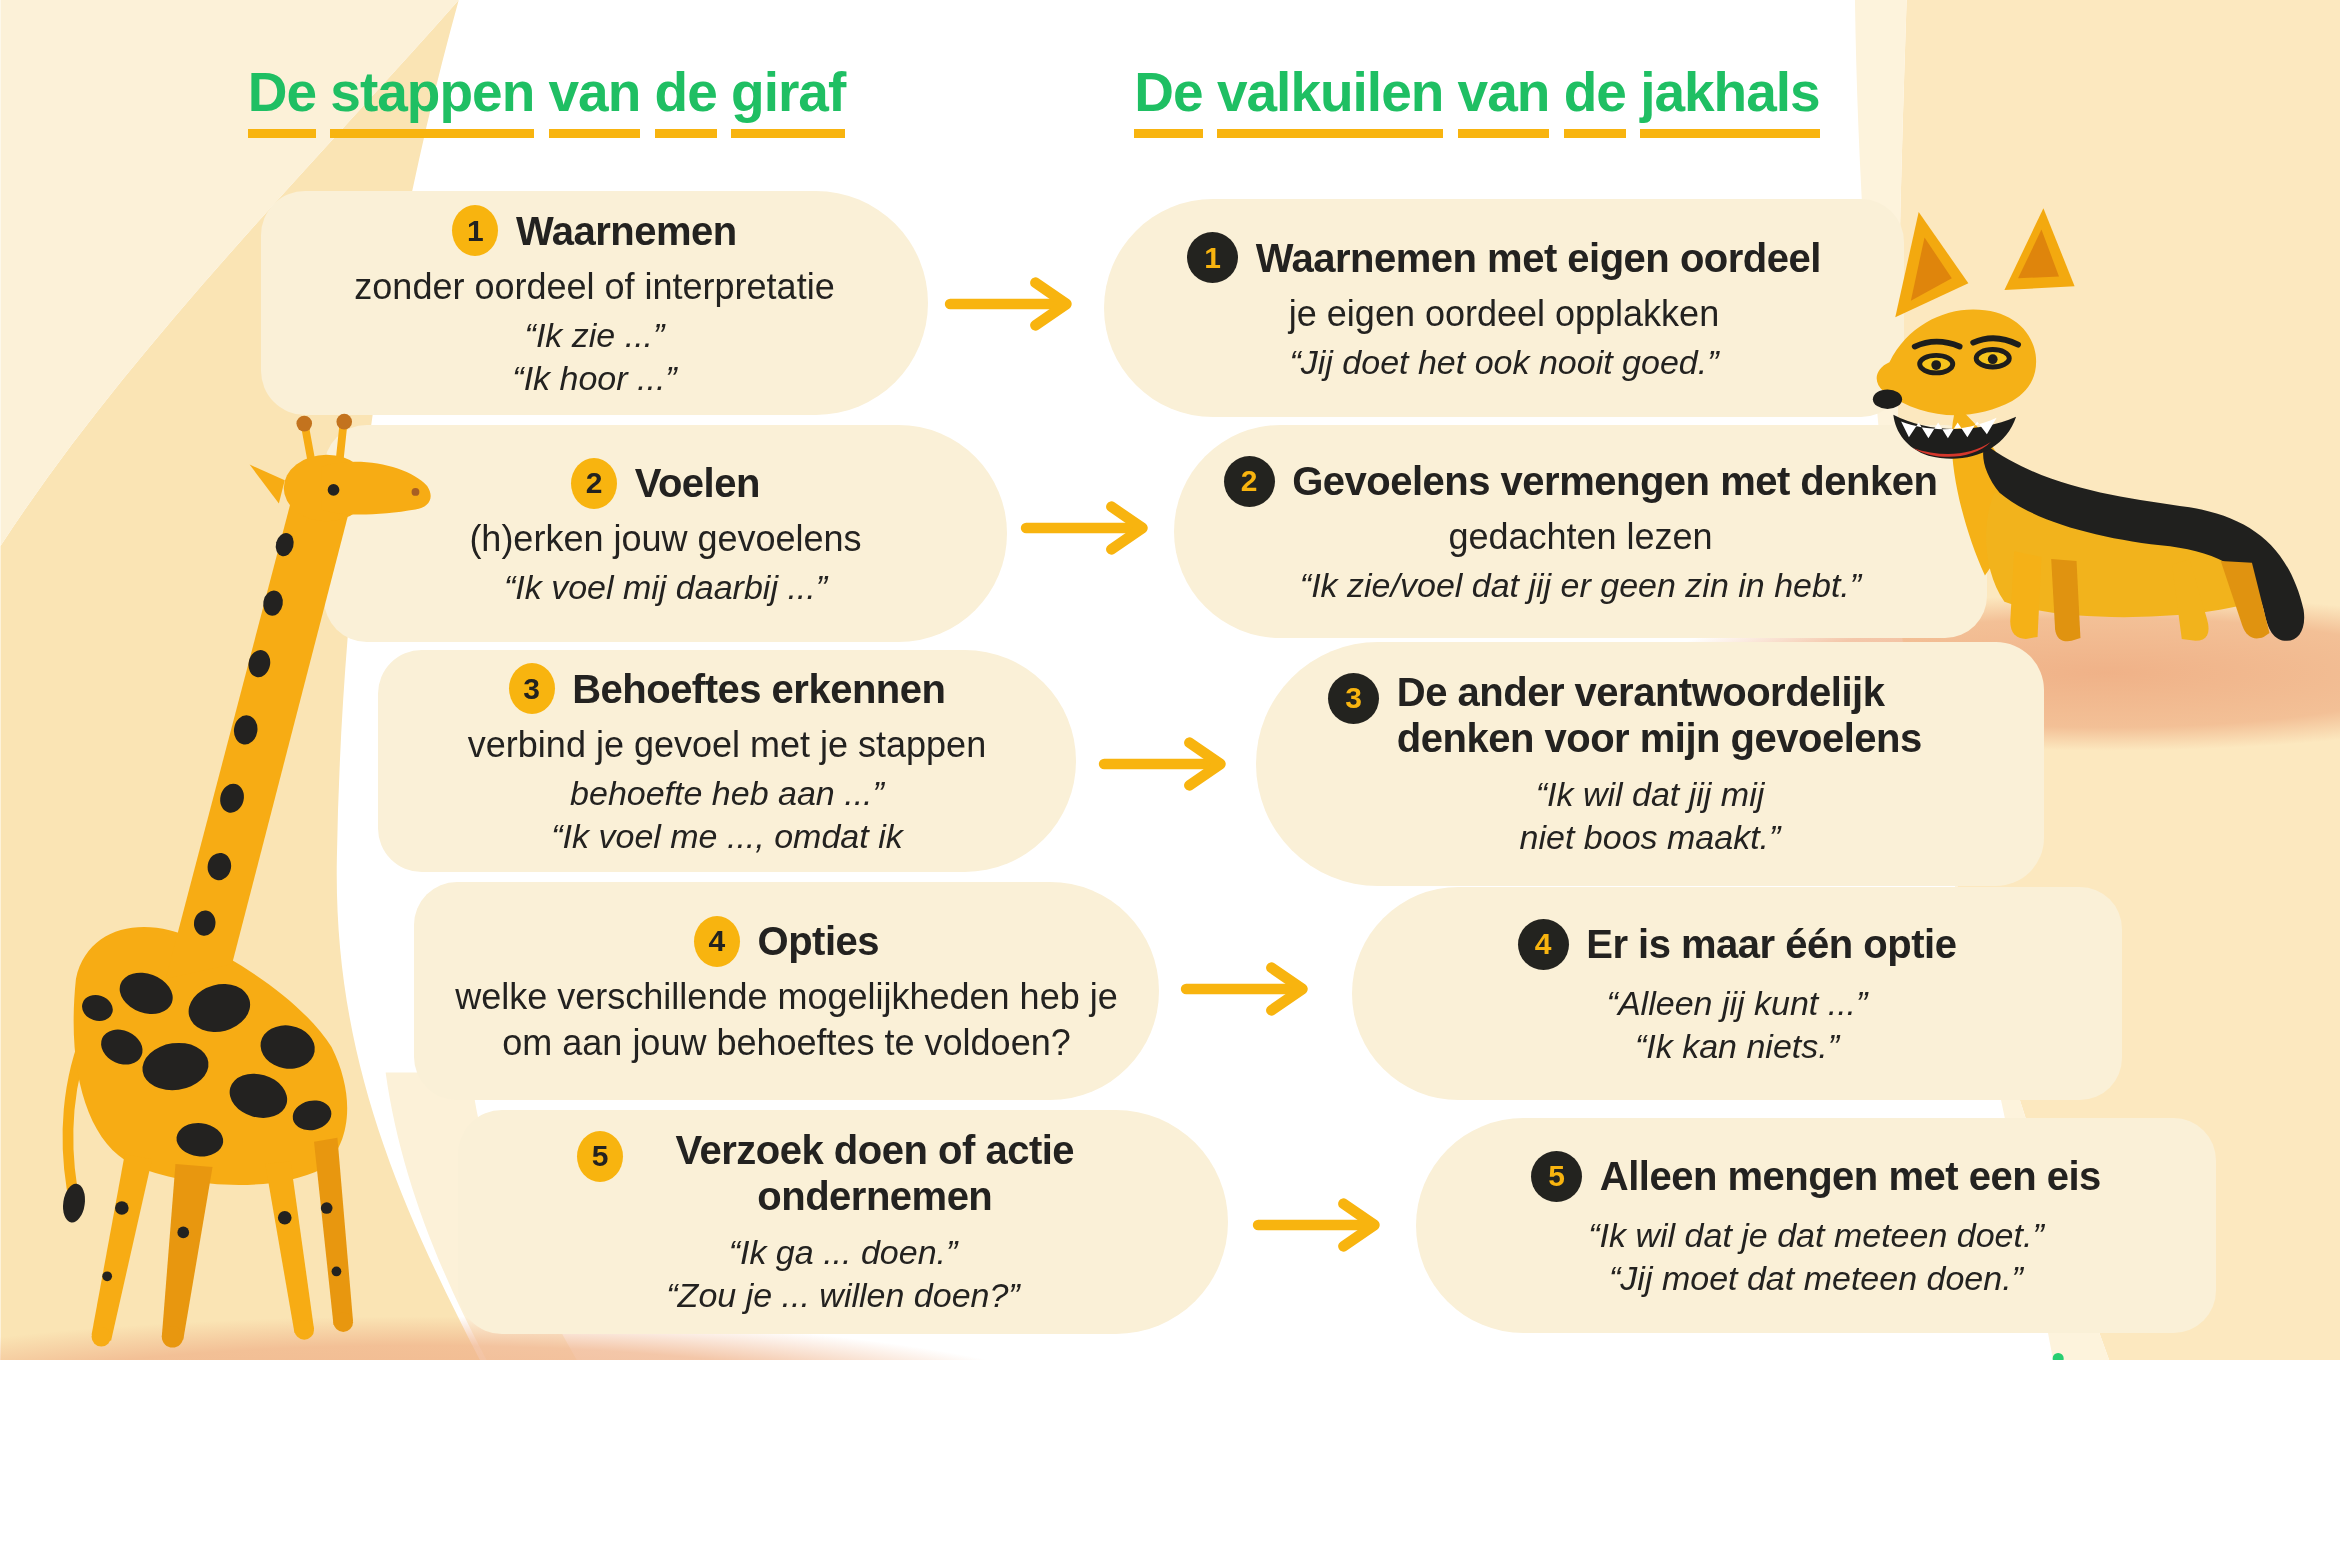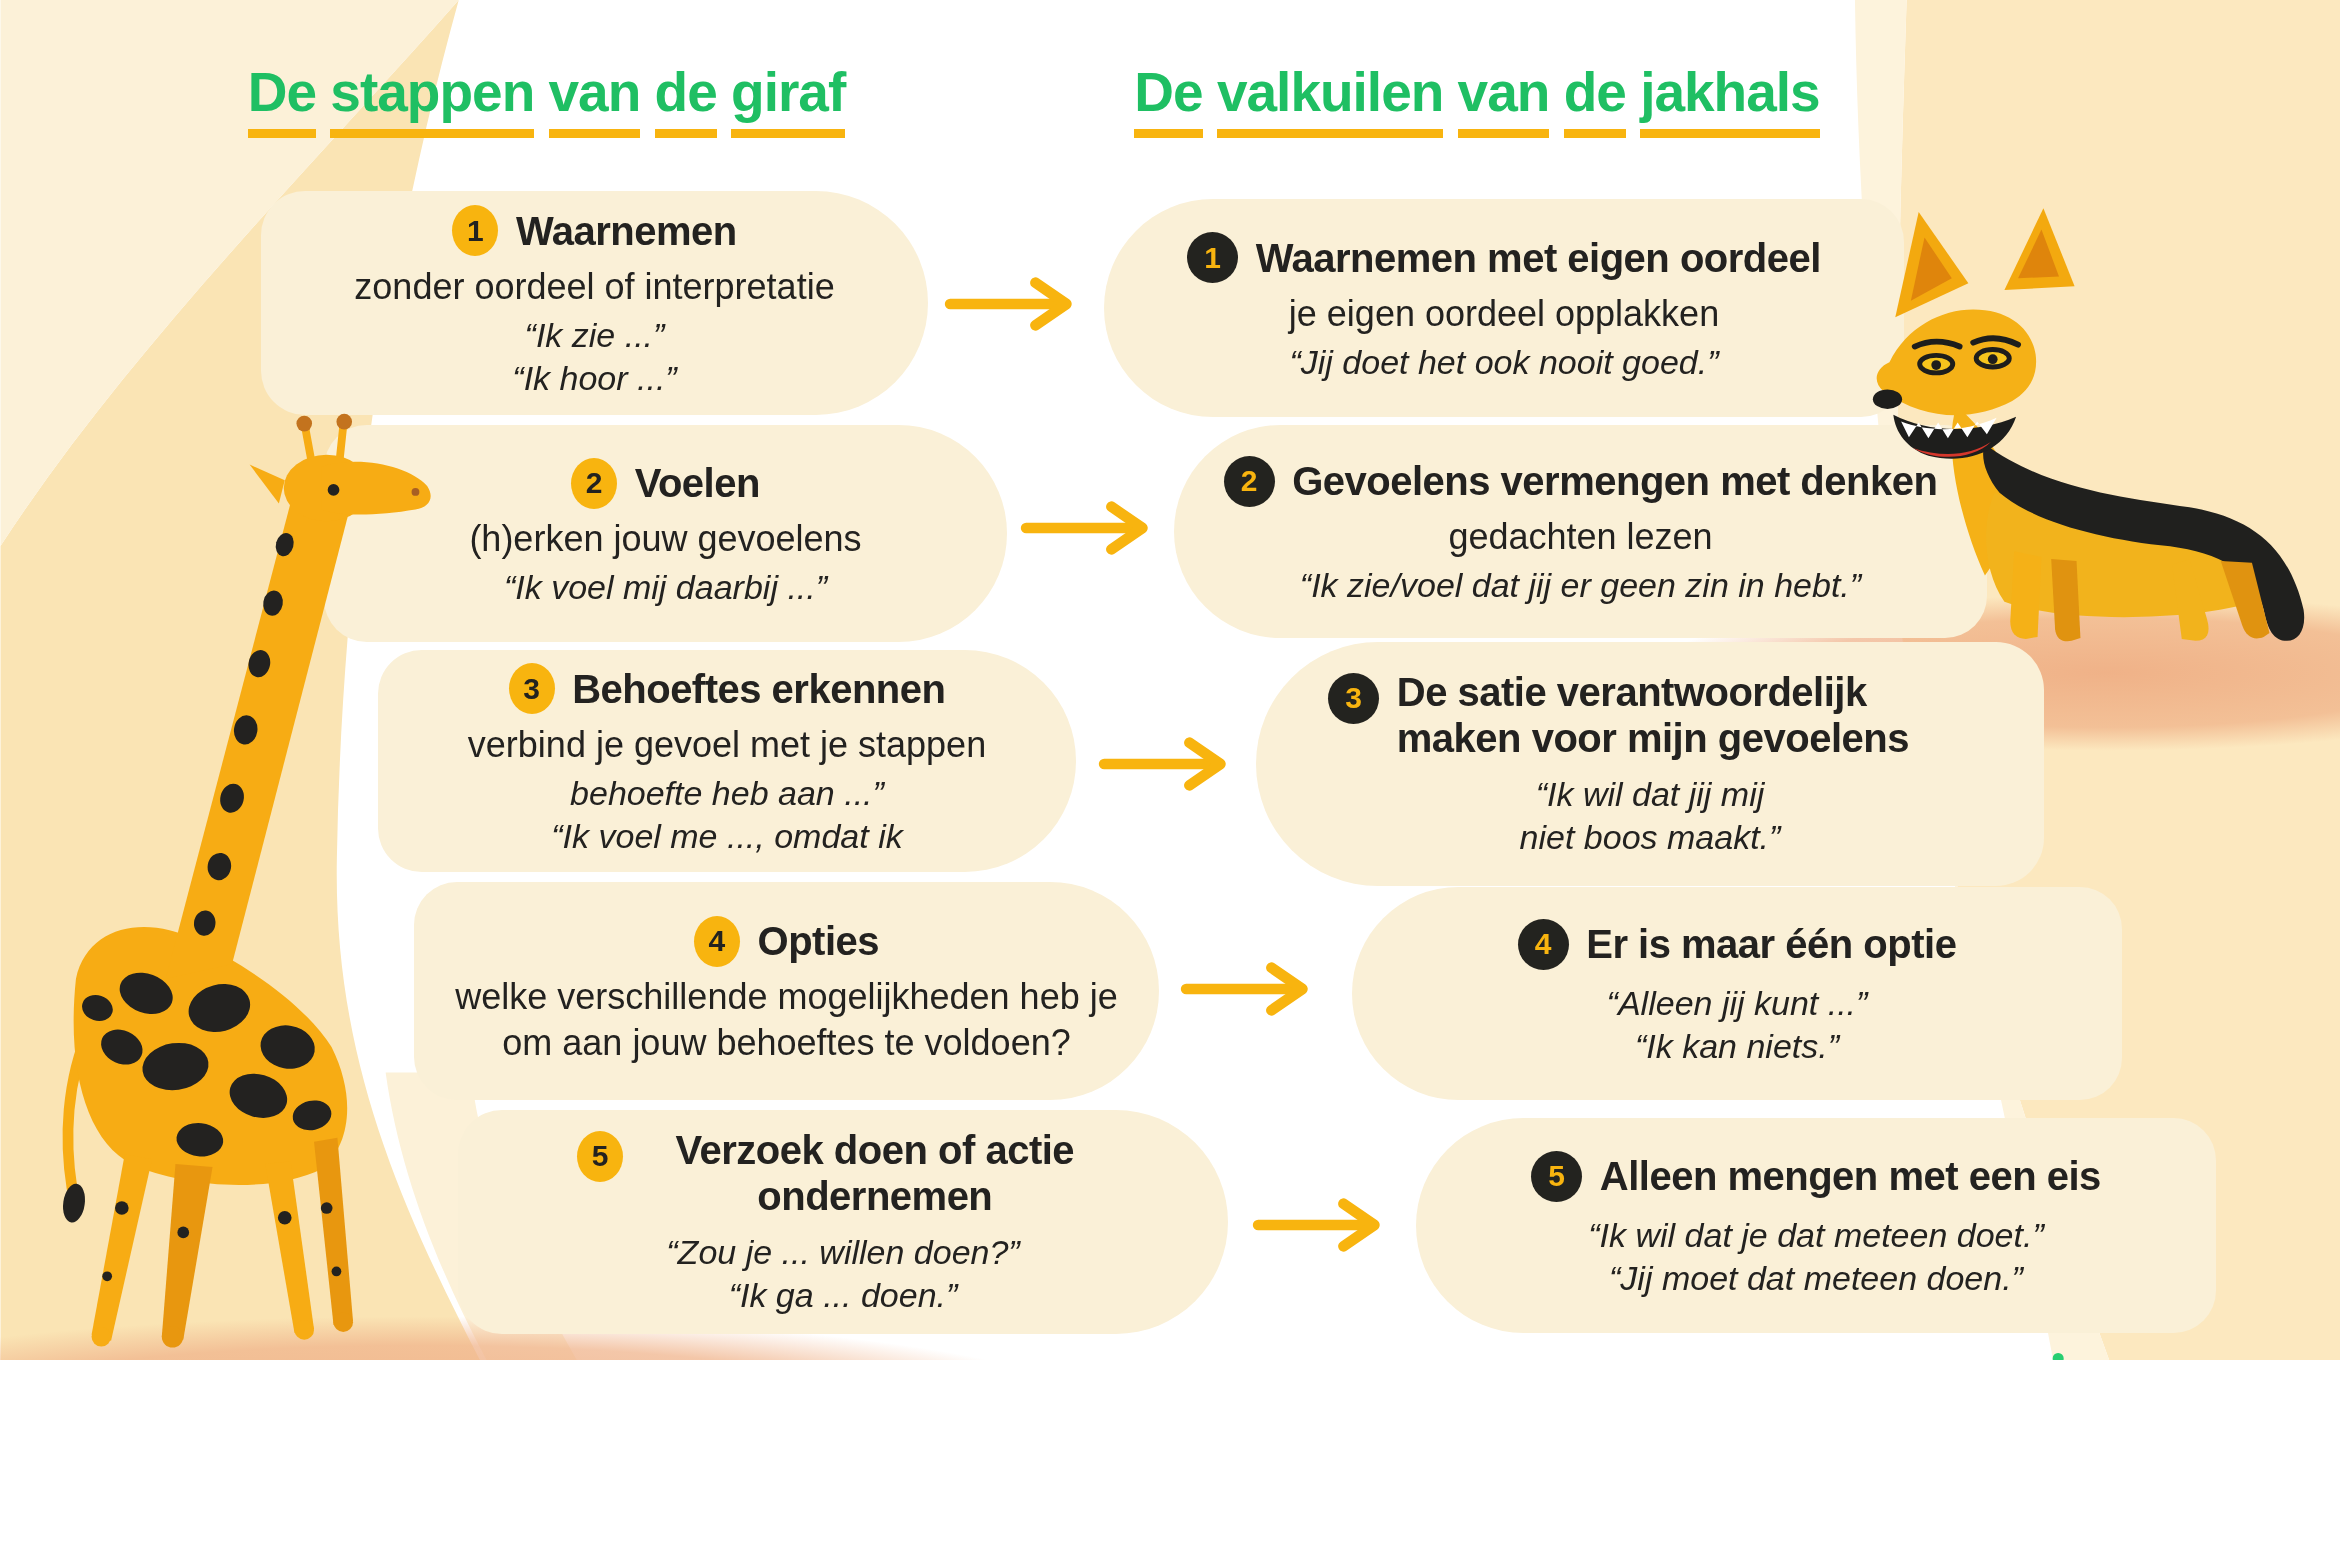--- a/index.html
+++ b/index.html
@@ -116,22 +116,22 @@
     </div>
     <div class="box-desc w740">welke verschillende mogelijkheden heb je om aan jouw behoeftes te voldoen?</div>
   </div>
 
   <div class="box box-left" style="left:458px;top:1110px;width:770px;height:224px;">
     <div class="title-row start">
       <span class="badge badge-yellow">5</span>
       <span class="box-title t-center">Verzoek doen of actie ondernemen</span>
     </div>
     <div class="quotes">
+      <div class="box-quote">“Ik ga ... doen.”</div>
       <div class="box-quote">“Zou je ... willen doen?”</div>
-      <div class="box-quote">“Ik ga ... doen.”</div>
     </div>
   </div>
 
   <div class="box box-right" style="left:1104px;top:199px;width:800px;height:218px;">
     <div class="title-row">
       <span class="badge badge-black">1</span>
       <span class="box-title">Waarnemen met eigen oordeel</span>
     </div>
     <div class="box-desc">je eigen oordeel opplakken</div>
     <div class="quotes">
@@ -146,21 +146,21 @@
     </div>
     <div class="box-desc">gedachten lezen</div>
     <div class="quotes">
       <div class="box-quote">“Ik zie/voel dat jij er geen zin in hebt.”</div>
     </div>
   </div>
 
   <div class="box box-right" style="left:1256px;top:642px;width:788px;height:244px;">
     <div class="title-row start">
       <span class="badge badge-black">3</span>
-      <span class="box-title t-left">De satie verantwoordelijk maken voor mijn gevoelens</span>
+      <span class="box-title t-left">De ander verantwoordelijk denken voor mijn gevoelens</span>
     </div>
     <div class="quotes">
       <div class="box-quote">“Ik wil dat jij mij</div>
       <div class="box-quote">niet boos maakt.”</div>
     </div>
   </div>
 
   <div class="box box-right" style="left:1352px;top:887px;width:770px;height:213px;">
     <div class="title-row">
       <span class="badge badge-black">4</span>

